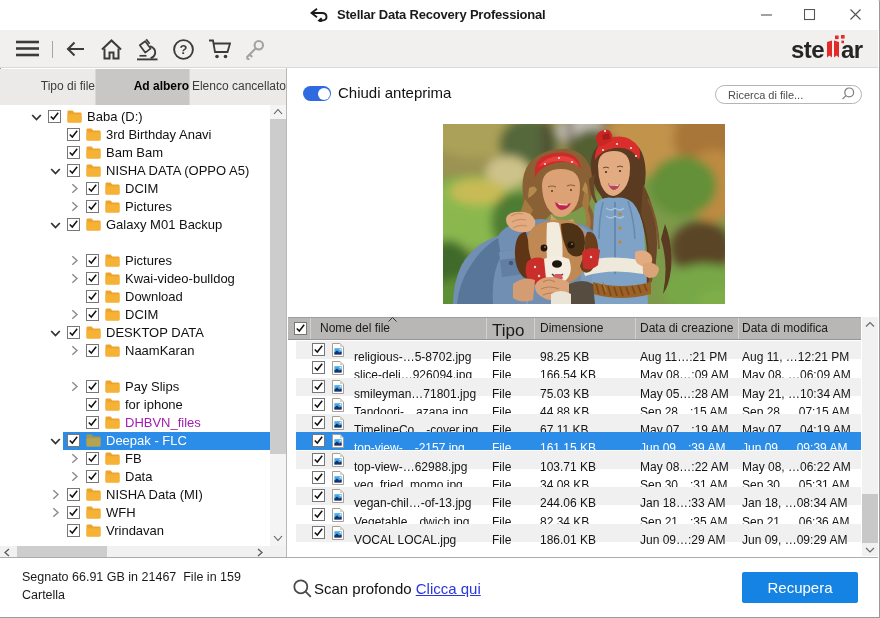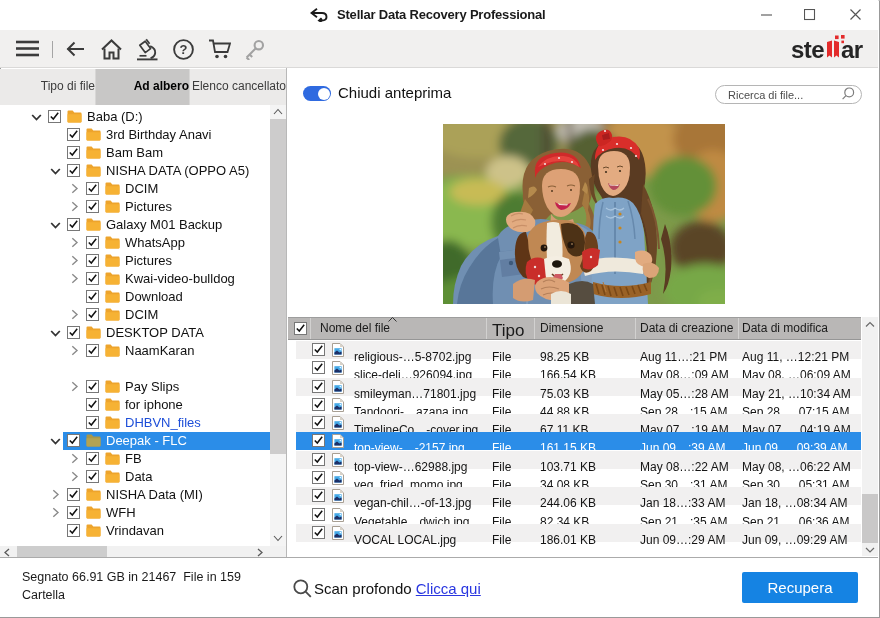--- a/index.html
+++ b/index.html
@@ -205,35 +205,20 @@
         <svg width="11" height="11" viewBox="0 0 11 11">
           <path d="M1.8 5.4 L4.3 8 L9.2 1.8" fill="none" stroke="#111" stroke-width="1.5"></path>
         </svg>
       </span>
       <svg class="fold" style="left:63px;top:2px" width="15" height="13" viewBox="0 0 15 13">
         <path d="M0.5 1.5 Q0.5 0.5 1.5 0.5 H5.6 L7.3 2.4 H13.7 Q14.5 2.4 14.5 3.3 V11.5 Q14.5 12.5 13.5 12.5 H1.5 Q0.5 12.5 0.5 11.5 Z" fill="#eda42c"></path>
         <path d="M0.5 4.2 H14.5 V11.5 Q14.5 12.5 13.5 12.5 H1.5 Q0.5 12.5 0.5 11.5 Z" fill="#f6b234"></path>
       </svg>
       <span class="lbl" style="left:83px;color:#111">Galaxy M01 Backup</span>
     </div>
-    <div class="trow" style="top:129px">
-      <svg class="chev" style="left:46px;top:3px" width="10" height="11" viewBox="0 0 10 11">
-        <path d="M2.8 1.2 L7.5 5.5 L2.8 9.8" fill="none" stroke="#8a8a8a" stroke-width="1.4"></path>
-      </svg>
-      <span class="cb" style="left:63px;top:2px">
-        <svg width="11" height="11" viewBox="0 0 11 11">
-          <path d="M1.8 5.4 L4.3 8 L9.2 1.8" fill="none" stroke="#111" stroke-width="1.5"></path>
-        </svg>
-      </span>
-      <svg class="fold" style="left:82px;top:2px" width="15" height="13" viewBox="0 0 15 13">
-        <path d="M0.5 1.5 Q0.5 0.5 1.5 0.5 H5.6 L7.3 2.4 H13.7 Q14.5 2.4 14.5 3.3 V11.5 Q14.5 12.5 13.5 12.5 H1.5 Q0.5 12.5 0.5 11.5 Z" fill="#eda42c"></path>
-        <path d="M0.5 4.2 H14.5 V11.5 Q14.5 12.5 13.5 12.5 H1.5 Q0.5 12.5 0.5 11.5 Z" fill="#f6b234"></path>
-      </svg>
-      <span class="lbl" style="left:102px;color:#111">WhatsApp</span>
-    </div>
     <div class="trow" style="top:147px">
       <svg class="chev" style="left:46px;top:3px" width="10" height="11" viewBox="0 0 10 11">
         <path d="M2.8 1.2 L7.5 5.5 L2.8 9.8" fill="none" stroke="#8a8a8a" stroke-width="1.4"></path>
       </svg>
       <span class="cb" style="left:63px;top:2px">
         <svg width="11" height="11" viewBox="0 0 11 11">
           <path d="M1.8 5.4 L4.3 8 L9.2 1.8" fill="none" stroke="#111" stroke-width="1.5"></path>
         </svg>
       </span>
       <svg class="fold" style="left:82px;top:2px" width="15" height="13" viewBox="0 0 15 13">
@@ -344,21 +329,21 @@
     <div class="trow" style="top:309px">
       <span class="cb" style="left:63px;top:2px">
         <svg width="11" height="11" viewBox="0 0 11 11">
           <path d="M1.8 5.4 L4.3 8 L9.2 1.8" fill="none" stroke="#111" stroke-width="1.5"></path>
         </svg>
       </span>
       <svg class="fold" style="left:82px;top:2px" width="15" height="13" viewBox="0 0 15 13">
         <path d="M0.5 1.5 Q0.5 0.5 1.5 0.5 H5.6 L7.3 2.4 H13.7 Q14.5 2.4 14.5 3.3 V11.5 Q14.5 12.5 13.5 12.5 H1.5 Q0.5 12.5 0.5 11.5 Z" fill="#eda42c"></path>
         <path d="M0.5 4.2 H14.5 V11.5 Q14.5 12.5 13.5 12.5 H1.5 Q0.5 12.5 0.5 11.5 Z" fill="#f6b234"></path>
       </svg>
-      <span class="lbl" style="left:102px;color:#1d4ed8">DHBVN_files</span>
+      <span class="lbl" style="left:102px;color:#a21caf">DHBVN_files</span>
     </div>
     <div class="trow" style="top:327px">
       <div class="sel-band" style="left:40px;top:0;"></div>
       <svg class="chev" style="left:27px;top:4px" width="11" height="10" viewBox="0 0 11 10">
         <path d="M1.2 2.5 L5.5 7 L9.8 2.5" fill="none" stroke="#333" stroke-width="1.8"></path>
       </svg>
       <span class="cb" style="left:44px;top:2px">
         <svg width="11" height="11" viewBox="0 0 11 11">
           <path d="M1.8 5.4 L4.3 8 L9.2 1.8" fill="none" stroke="#111" stroke-width="1.5"></path>
         </svg>

